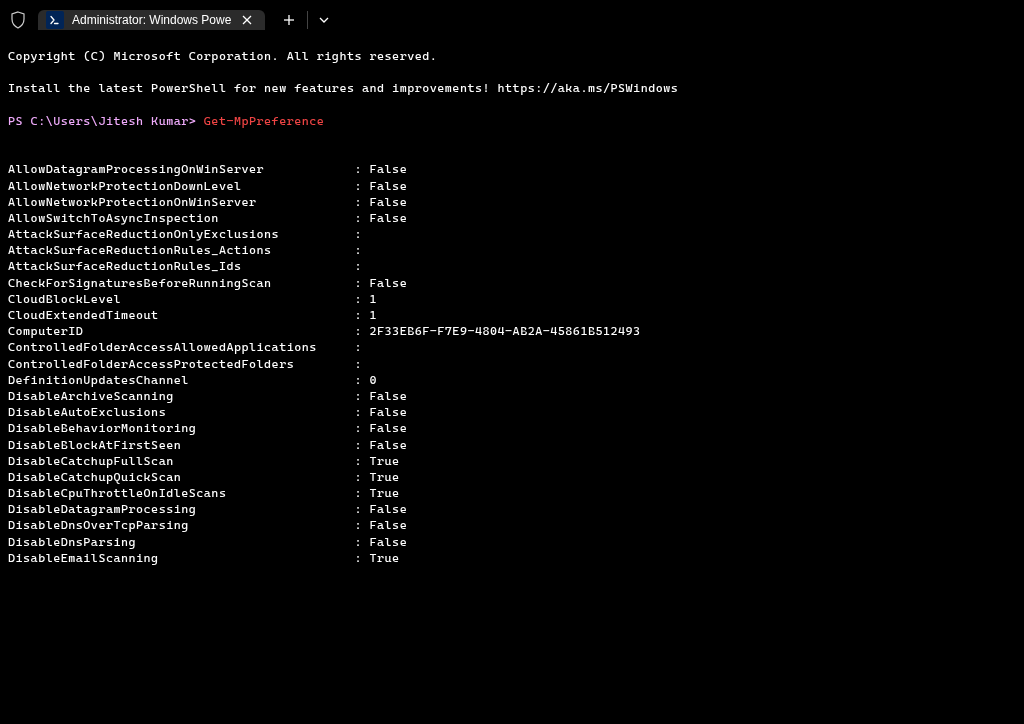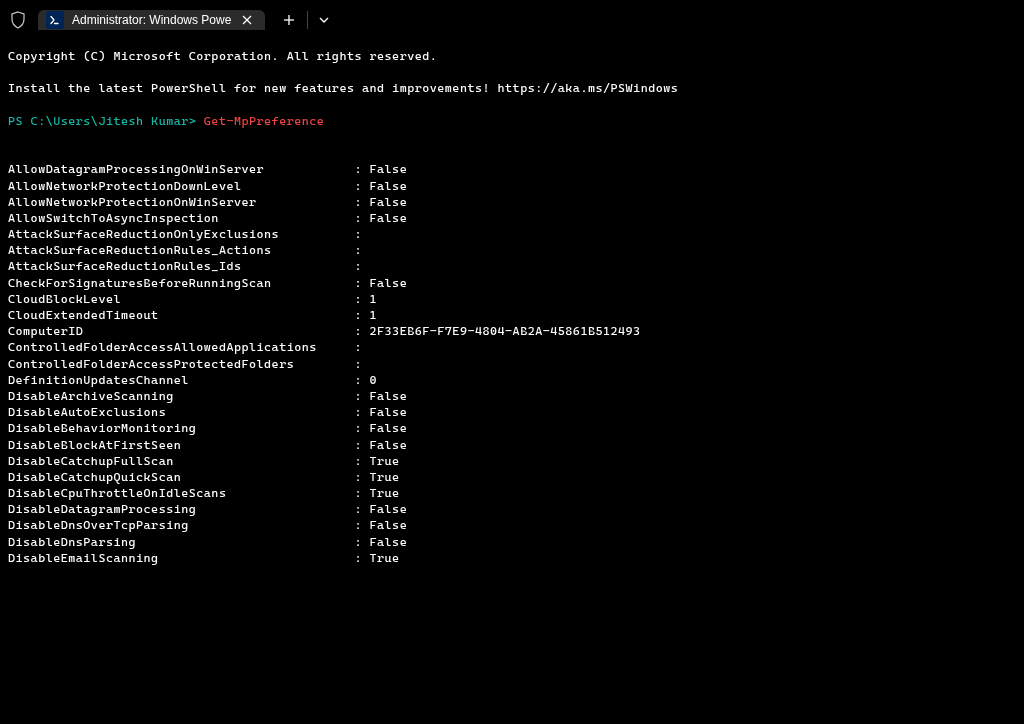--- a/index.html
+++ b/index.html
@@ -103,21 +103,21 @@
       margin: 0 2px;
     }
     .terminal {
       padding: 8px;
       font-size: 12px;
       line-height: 1.35;
       white-space: pre;
       font-family: 'Cascadia Mono', 'Consolas', monospace;
       letter-spacing: 0.5px;
     }
-    .prompt-text { color: #14b8a6; }
+    .prompt-text { color: #f0abfc; }
     .command-text { color: #ef4444; }
     .output-line { color: #fff; }
   </style>
 </head>
 <body>
 
 <div class="titlebar">
   <div class="shield-icon">
     <svg width="16" height="18" viewBox="0 0 16 18" fill="none" stroke="#ccc" stroke-width="1.2">
       <path d="M8 1 L14 3 L14 8 C14 12 11 15.5 8 17 C5 15.5 2 12 2 8 L2 3 Z"></path>

